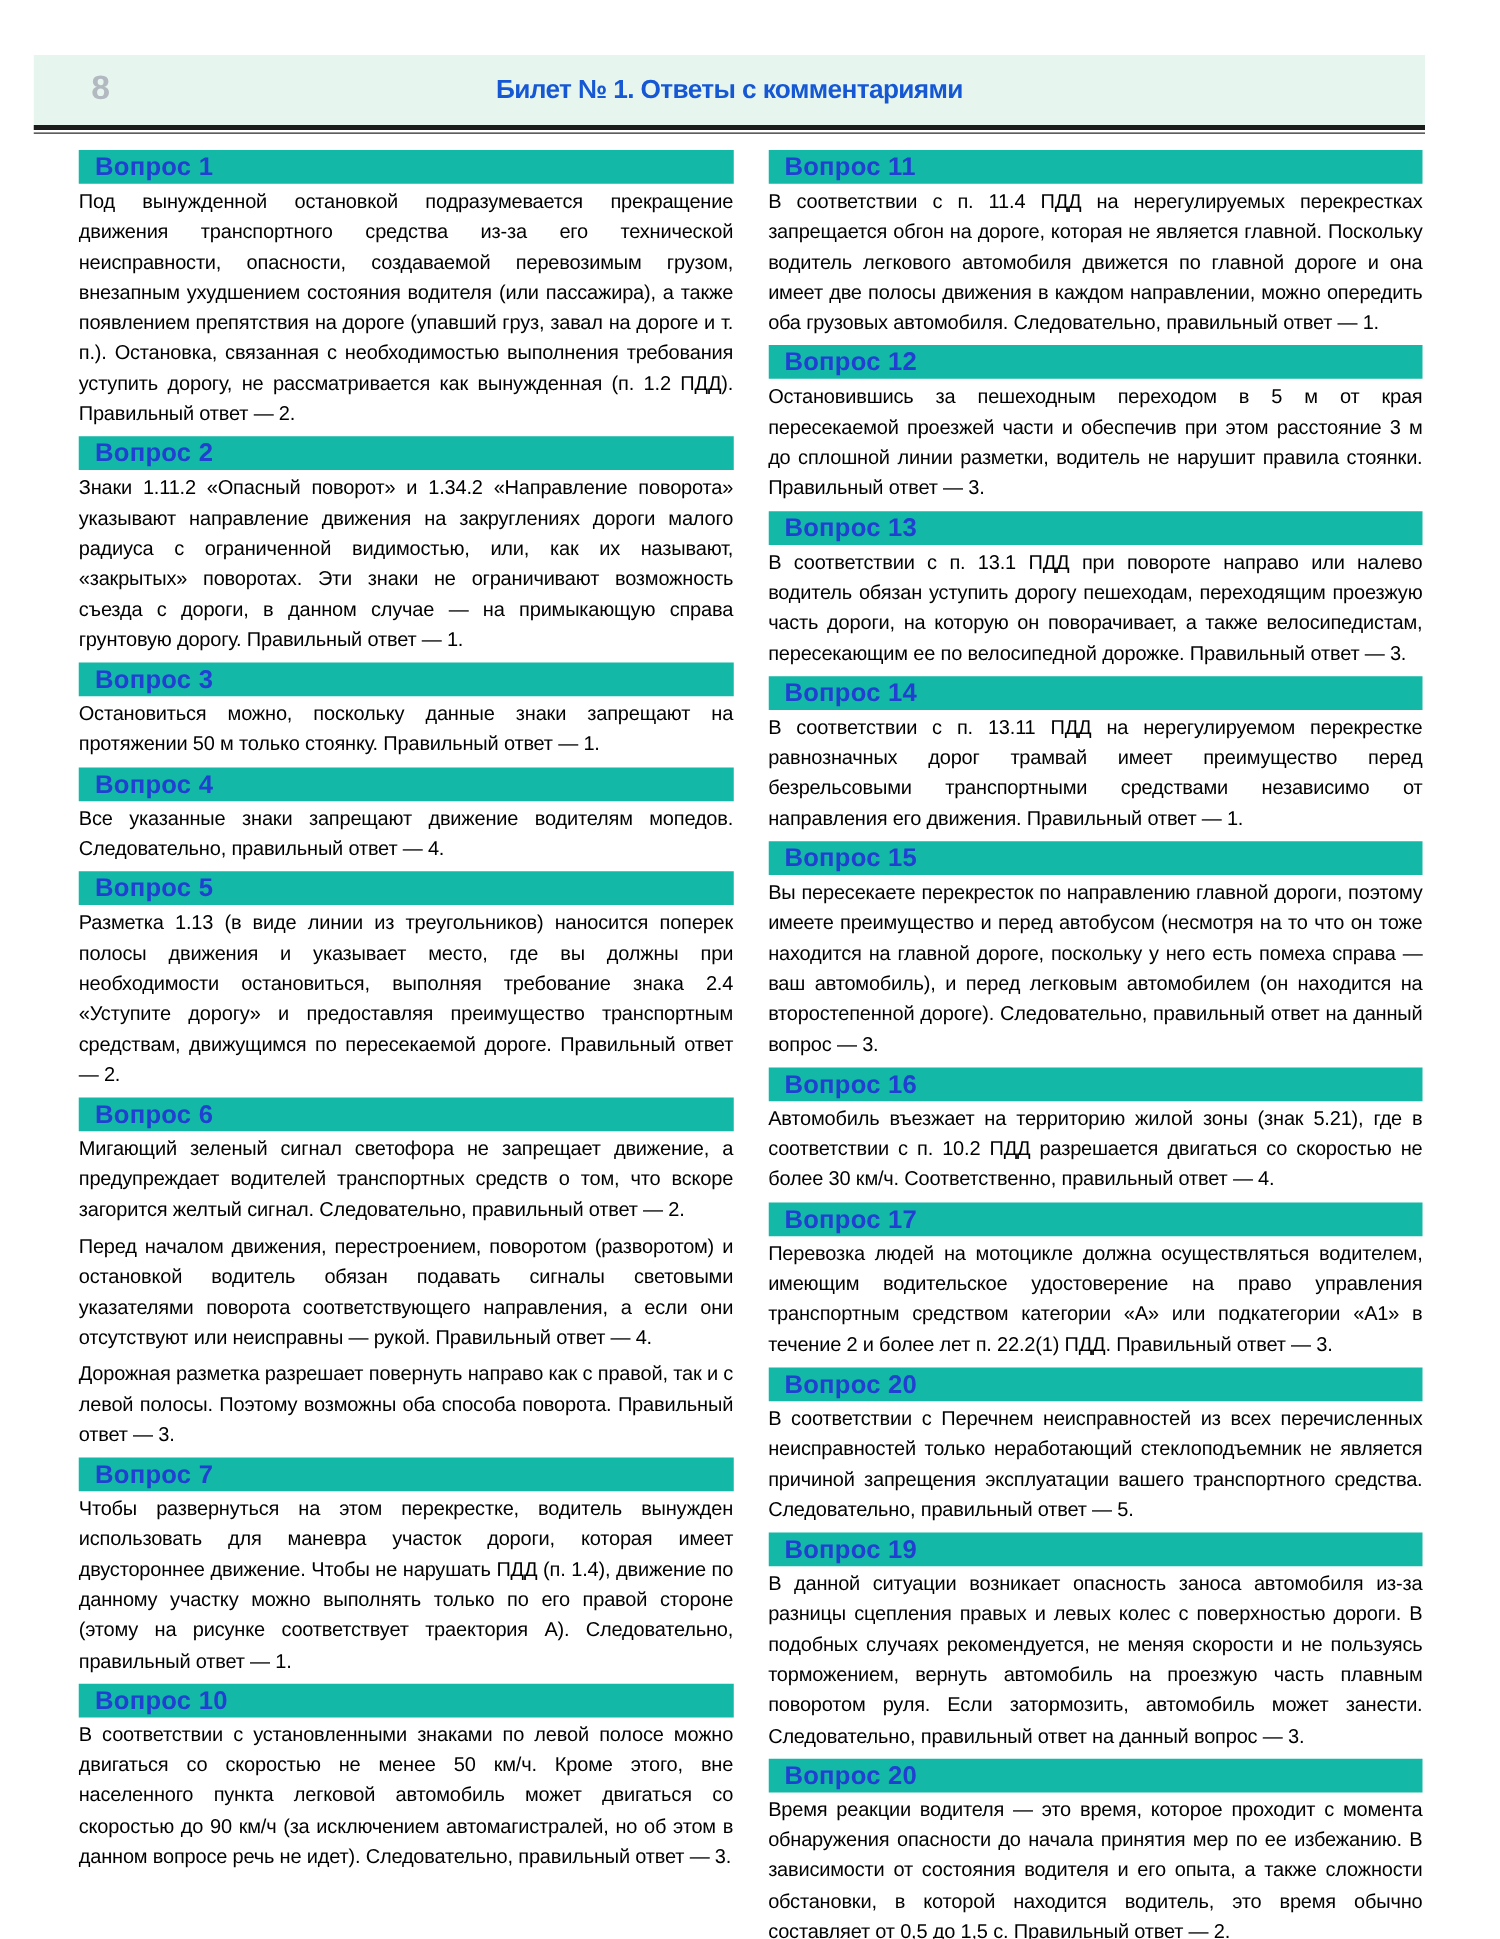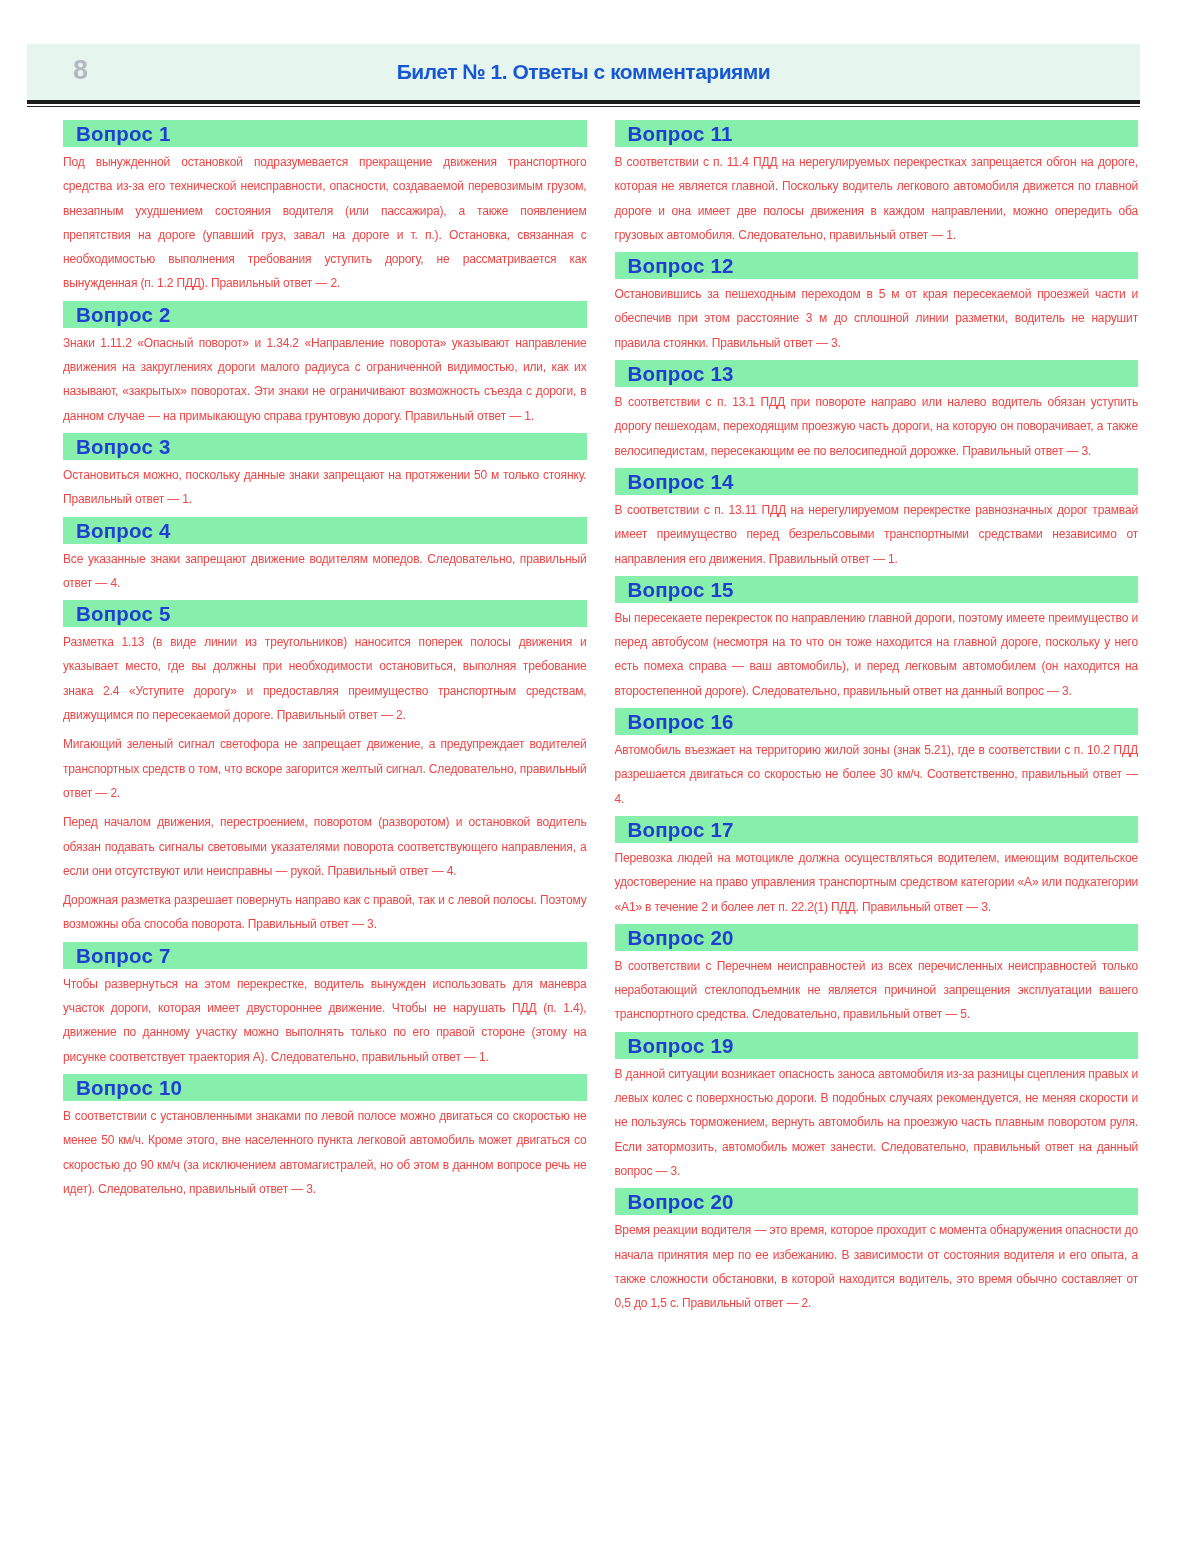--- a/index.html
+++ b/index.html
@@ -52,32 +52,32 @@
     gap: 28px;
     margin: 13px 0 0 63px;
     width: 1075px;
   }
   .col { flex: 1 1 0; min-width: 0; }
   .question { margin-bottom: 5px; }
   .q-heading {
     margin: 0 0 3px 0;
     height: 27px;
     line-height: 27px;
-    background: #86efac;
+    background: #14b8a6;
     color: #2140d2;
     font-size: 20.5px;
     font-weight: bold;
     padding-left: 13px;
     letter-spacing: 0.2px;
   }
   .q-body {
     margin: 0 0 4px 0;
-    font-size: 12px;
+    font-size: 16px;
     line-height: 24.3px;
-    color: #ef4444;
+    color: #000000;
     text-align: justify;
     letter-spacing: -0.15px;
   }
 </style>
 </head>
 <body>
 
 <div class="page">
 
   <div class="header-band">
@@ -107,20 +107,21 @@
     <h2 class="q-heading">Вопрос 4</h2>
     <p class="q-body">Все указанные знаки запрещают движение водителям мопедов. Следовательно, правильный ответ — 4.</p>
   </section>
 
   <section class="question">
     <h2 class="q-heading">Вопрос 5</h2>
     <p class="q-body">Разметка 1.13 (в виде линии из треугольников) наносится поперек полосы движения и указывает место, где вы должны при необходимости остановиться, выполняя требование знака 2.4 «Уступите дорогу» и предоставляя преимущество транспортным средствам, движущимся по пересекаемой дороге. Правильный ответ — 2.</p>
   </section>
 
   <section class="question">
+    <h2 class="q-heading">Вопрос 6</h2>
     <p class="q-body">Мигающий зеленый сигнал светофора не запрещает движение, а предупреждает водителей транспортных средств о том, что вскоре загорится желтый сигнал. Следовательно, правильный ответ — 2.</p>
   </section>
 
   <section class="question">
     <p class="q-body">Перед началом движения, перестроением, поворотом (разворотом) и остановкой водитель обязан подавать сигналы световыми указателями поворота соответствующего направления, а если они отсутствуют или неисправны — рукой. Правильный ответ — 4.</p>
   </section>
 
   <section class="question">
     <p class="q-body">Дорожная разметка разрешает повернуть направо как с правой, так и с левой полосы. Поэтому возможны оба способа поворота. Правильный ответ — 3.</p>
   </section>

